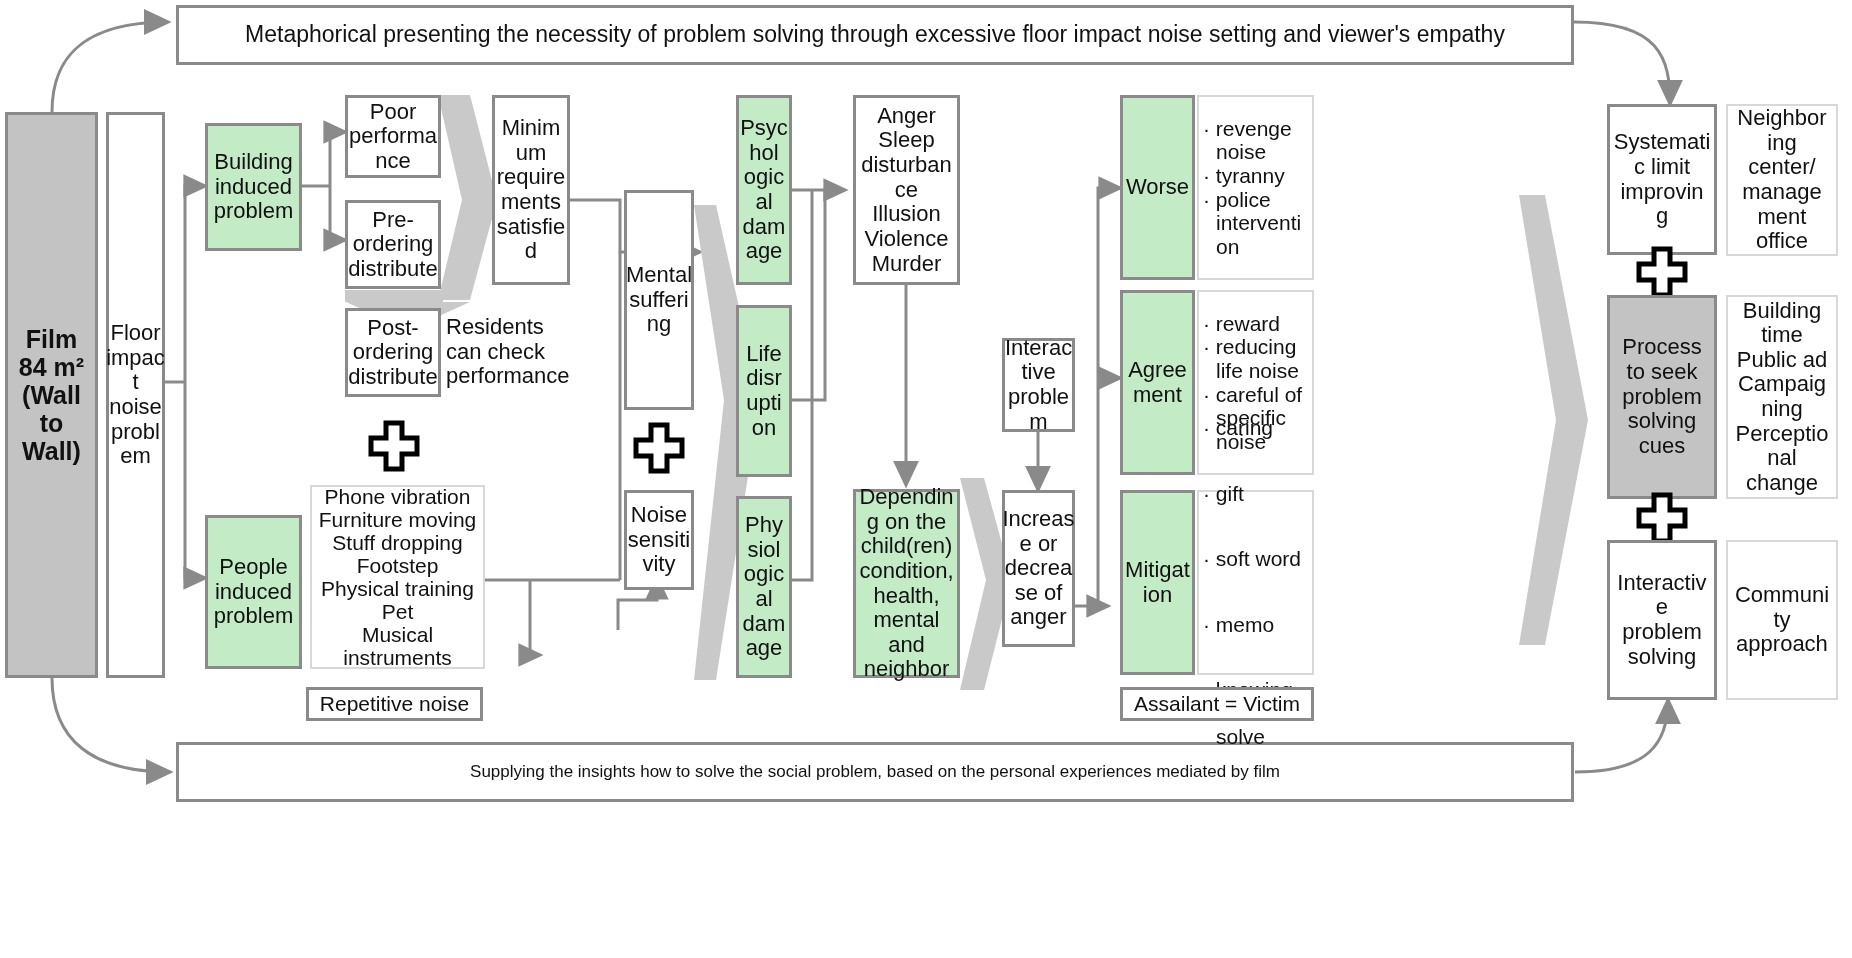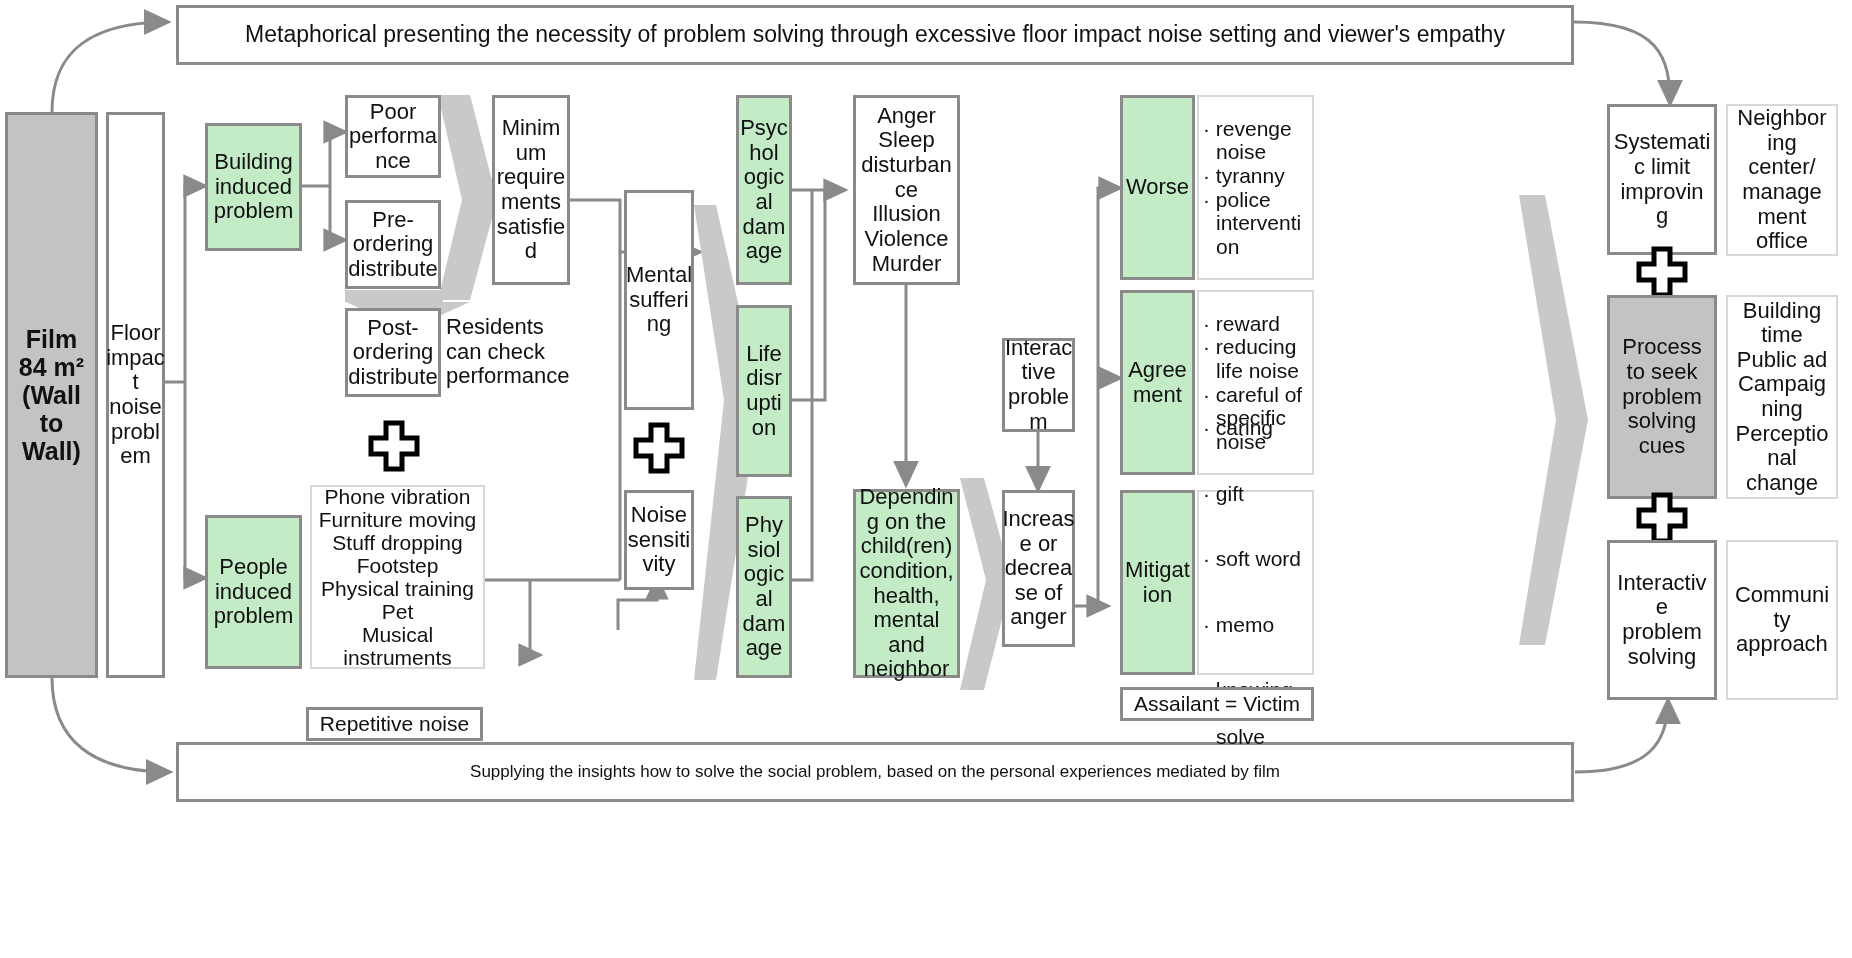--- a/index.html
+++ b/index.html
@@ -142,21 +142,21 @@
 
   <div class="box b-thin" style="left:310px;top:485px;width:175px;height:184px;font-size:21px;line-height:1.1;">Phone vibration
 Furniture moving
 Stuff dropping
 Footstep
 Physical training
 Pet
 Musical
 instruments</div>
 
-  <div class="box b-white" style="left:306px;top:687px;width:177px;height:34px;font-size:21px;margin-top:20px;">Repetitive noise</div>
+  <div class="box b-white" style="left:306px;top:687px;width:177px;height:34px;font-size:21px;">Repetitive noise</div>
 
   <div class="box b-white" style="left:492px;top:95px;width:78px;height:190px;font-size:22px;">Minim
 um
 require
 ments
 satisfie
 d</div>
 
 
   <div class="box b-white" style="left:624px;top:190px;width:70px;height:220px;font-size:22px;">Mental

